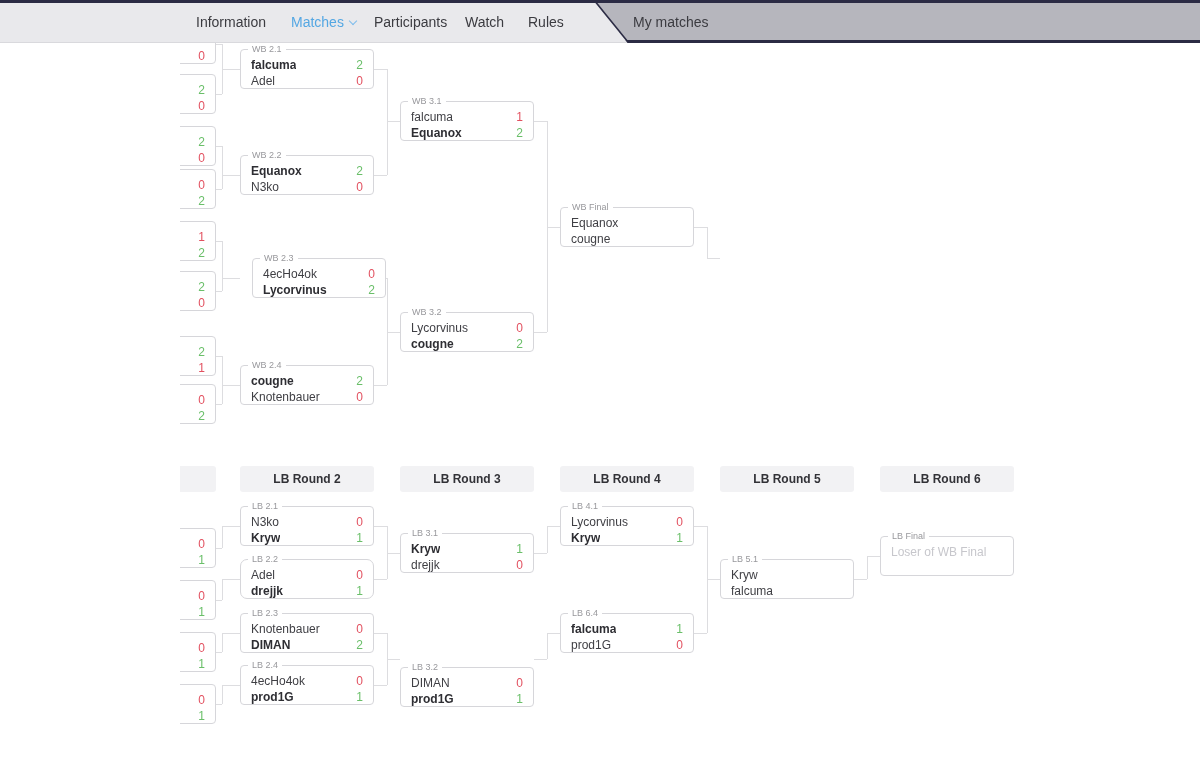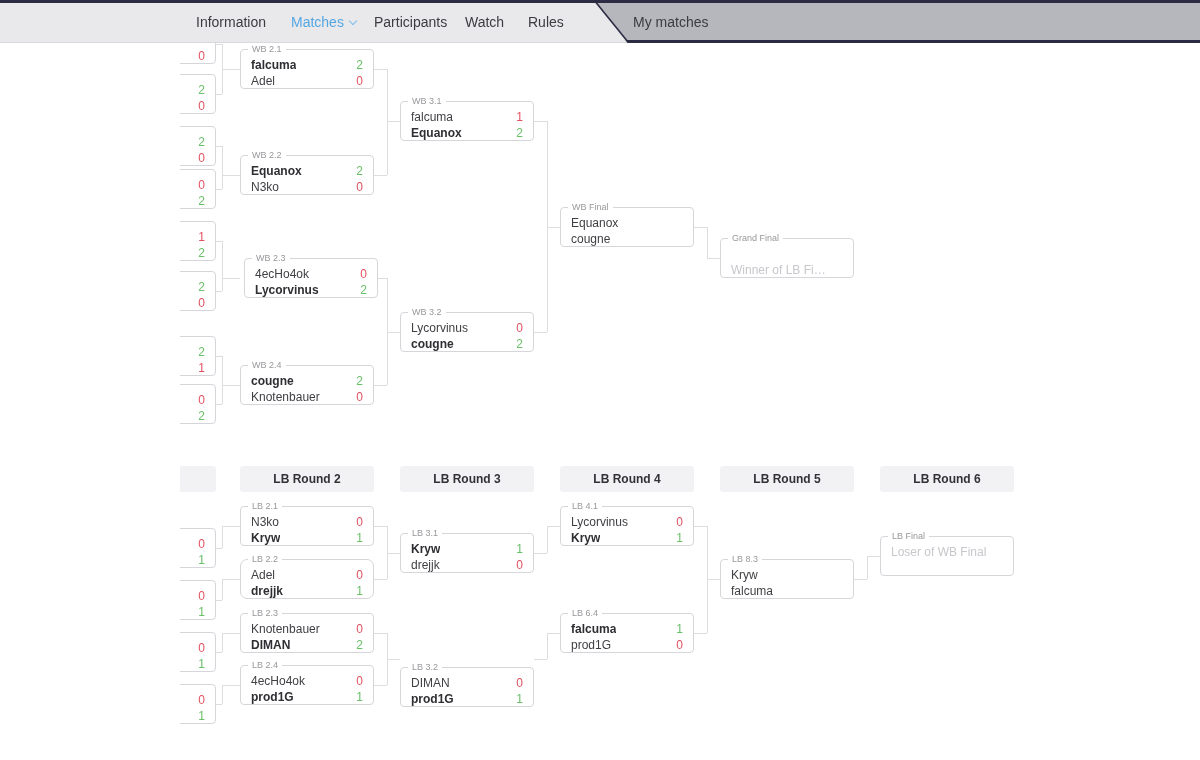--- a/index.html
+++ b/index.html
@@ -265,21 +265,21 @@
       <div class="match-label">WB 2.2</div>
       <div class="prow bold">
         <div class="pname">Equanox</div>
         <div class="pscore win">2</div>
       </div>
       <div class="prow">
         <div class="pname">N3ko</div>
         <div class="pscore loss">0</div>
       </div>
     </div>
-    <div class="match" style="left: 64px; top: 215px;">
+    <div class="match" style="left: 72px; top: 215px;">
       <div class="match-label">WB 2.3</div>
       <div class="prow">
         <div class="pname">4ecHo4ok</div>
         <div class="pscore loss">0</div>
       </div>
       <div class="prow bold">
         <div class="pname">Lycorvinus</div>
         <div class="pscore win">2</div>
       </div>
     </div>
@@ -320,31 +320,20 @@
       <div class="match-label">WB Final</div>
       <div class="prow">
         <div class="pname">Equanox</div>
         <div class="pscore"></div>
       </div>
       <div class="prow">
         <div class="pname">cougne</div>
         <div class="pscore"></div>
       </div>
     </div>
-    <div class="match" style="left: 540px; top: 195px;">
-      <div class="match-label">Grand Final</div>
-      <div class="prow">
-        <div class="pname"></div>
-        <div class="pscore"></div>
-      </div>
-      <div class="prow placeholder">
-        <div class="pname">Winner of LB Fi…</div>
-        <div class="pscore"></div>
-      </div>
-    </div>
     <div class="match" style="left: -98px; top: 485px;">
       <div class="prow">
         <div class="pname"></div>
         <div class="pscore loss">0</div>
       </div>
       <div class="prow">
         <div class="pname"></div>
         <div class="pscore win">1</div>
       </div>
     </div>
@@ -460,21 +449,21 @@
       <div class="prow bold">
         <div class="pname">falcuma</div>
         <div class="pscore win">1</div>
       </div>
       <div class="prow">
         <div class="pname">prod1G</div>
         <div class="pscore loss">0</div>
       </div>
     </div>
     <div class="match" style="left: 540px; top: 516px;">
-      <div class="match-label">LB 8.3</div>
+      <div class="match-label">LB 5.1</div>
       <div class="prow">
         <div class="pname">Kryw</div>
         <div class="pscore"></div>
       </div>
       <div class="prow">
         <div class="pname">falcuma</div>
         <div class="pscore"></div>
       </div>
     </div>
     <div class="match" style="left: 700px; top: 493px;">

